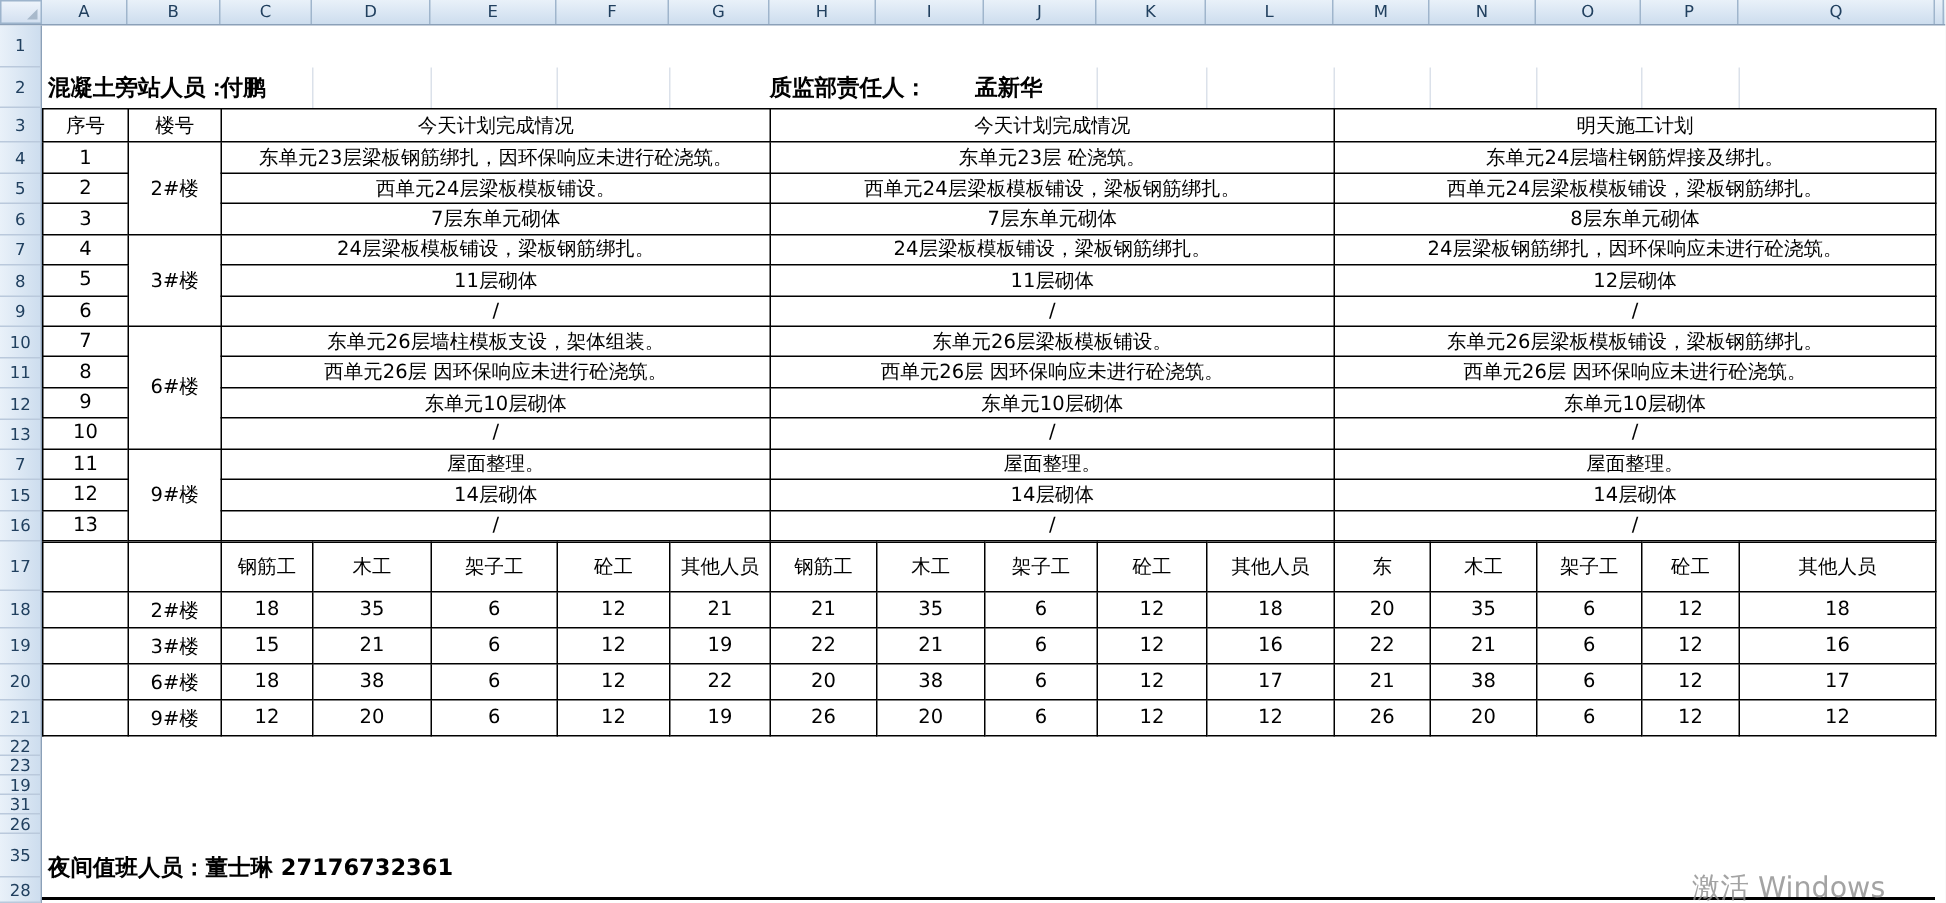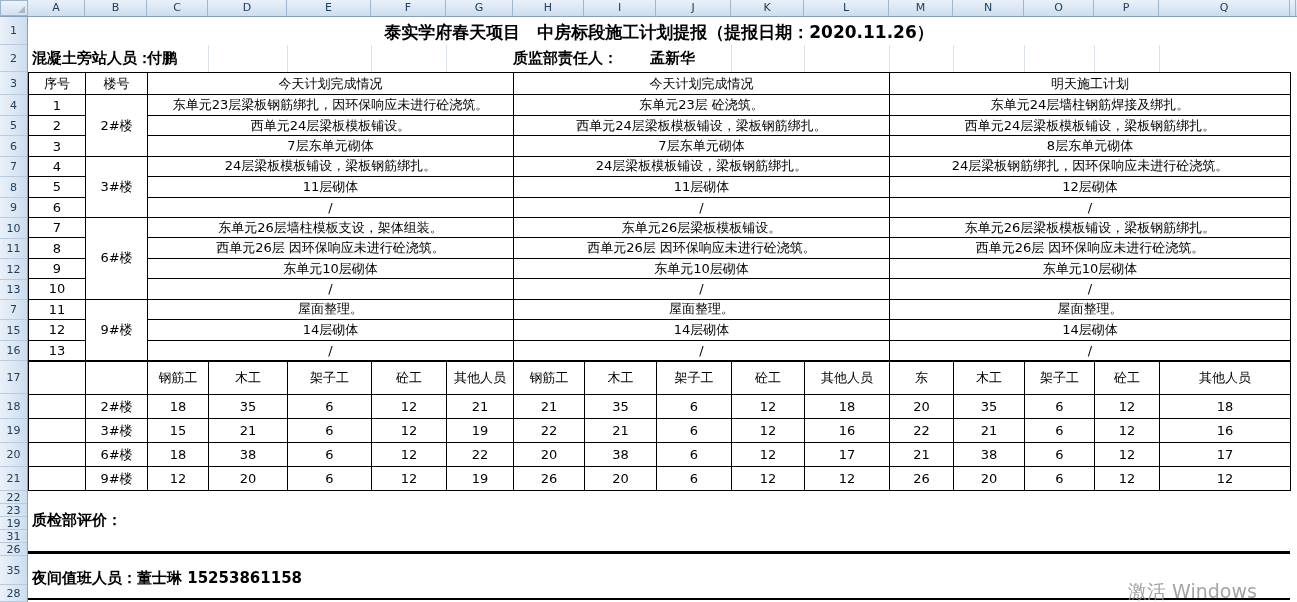--- a/index.html
+++ b/index.html
@@ -107,21 +107,20 @@
       <div class="row-num" style="height: 13px;">22</div>
       <div class="row-num" style="height: 13px;">23</div>
       <div class="row-num" style="height: 13px;">19</div>
       <div class="row-num" style="height: 13px;">31</div>
       <div class="row-num" style="height: 13px;">26</div>
       <div class="row-num" style="height: 29px;">35</div>
       <div class="row-num" style="height: 17px;">28</div>
     </div>
 
   <div id="content">
-    <div id="title-cell">泰实学府春天项目　中房标段施工计划提报（提报日期：2020.11.26）</div>
 
     <span class="row2-txt" style="left:4px">混凝土旁站人员：</span>
     <span class="row2-txt" style="left:119px">付鹏</span>
     <span class="row2-txt" style="left:485px">质监部责任人：</span>
     <span class="row2-txt" style="left:622px">孟新华</span>
 
     <table class="grid" id="main-table">
         <colgroup>
           <col style="width: 57px;">
           <col style="width: 62px;">
@@ -333,26 +332,23 @@
             <td class=" b-r2 b-bot3">12</td>
             <td class=" b-bot3">26</td>
             <td class=" b-bot3">20</td>
             <td class=" b-bot3">6</td>
             <td class=" b-bot3">12</td>
             <td class=" b-r2 b-bot3">12</td>
           </tr>
         </tbody>
       </table>
 
-    <div id="qc-eval-cell">
-      <div id="qc-eval-label">质检部评价：</div>
-    </div>
 
     <div id="bottom-row">
-      <span id="night-duty">夜间值班人员：董士琳 15253861158</span>
+      <span id="night-duty">夜间值班人员：董士琳 27176732361</span>
     </div>
     <div id="bottom-border"></div>
   <div class="gridline-v" style="left: 180px;"></div>
       <div class="gridline-v" style="left: 259px;"></div>
       <div class="gridline-v" style="left: 343px;"></div>
       <div class="gridline-v" style="left: 418px;"></div>
       <div class="gridline-v" style="left: 703px;"></div>
       <div class="gridline-v" style="left: 776px;"></div>
       <div class="gridline-v" style="left: 861px;"></div>
       <div class="gridline-v" style="left: 925px;"></div>

